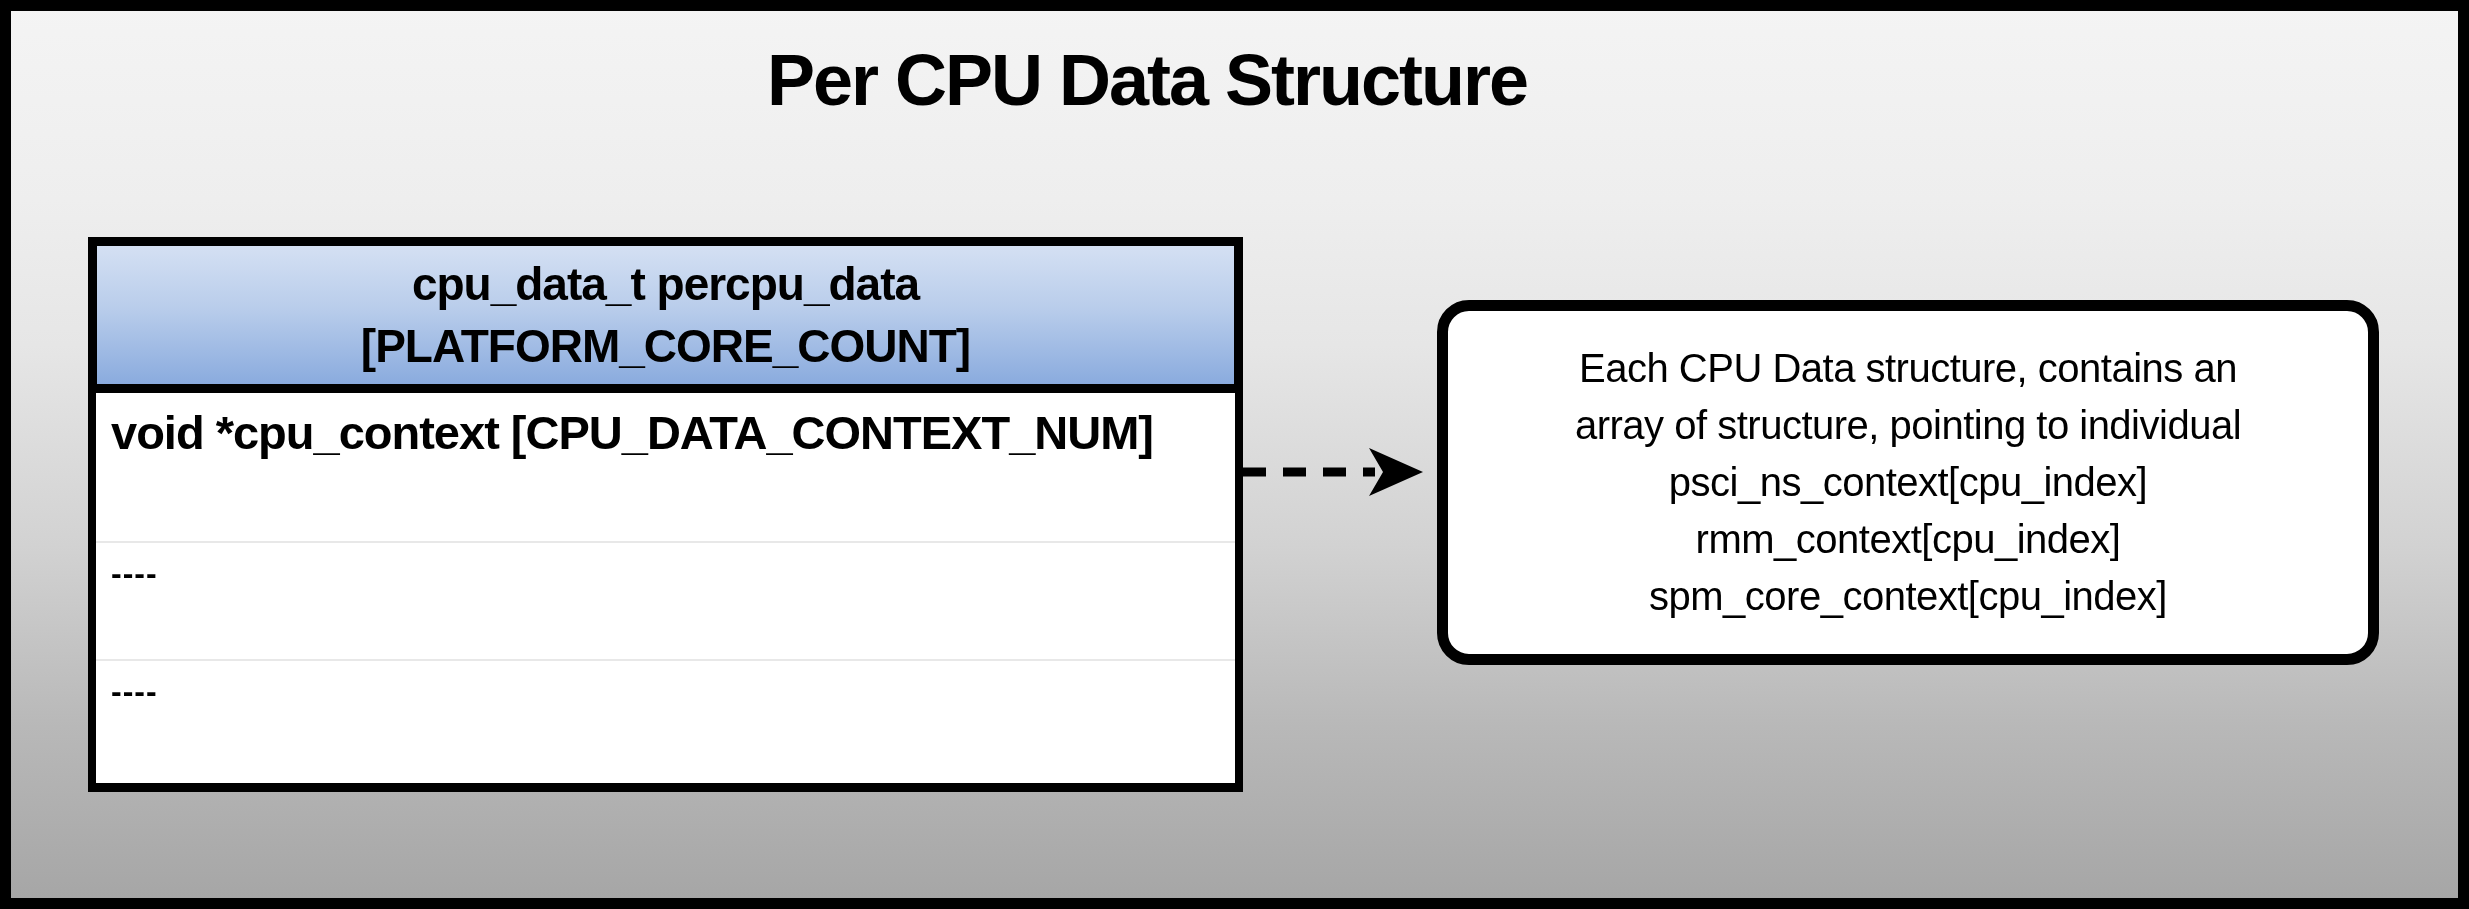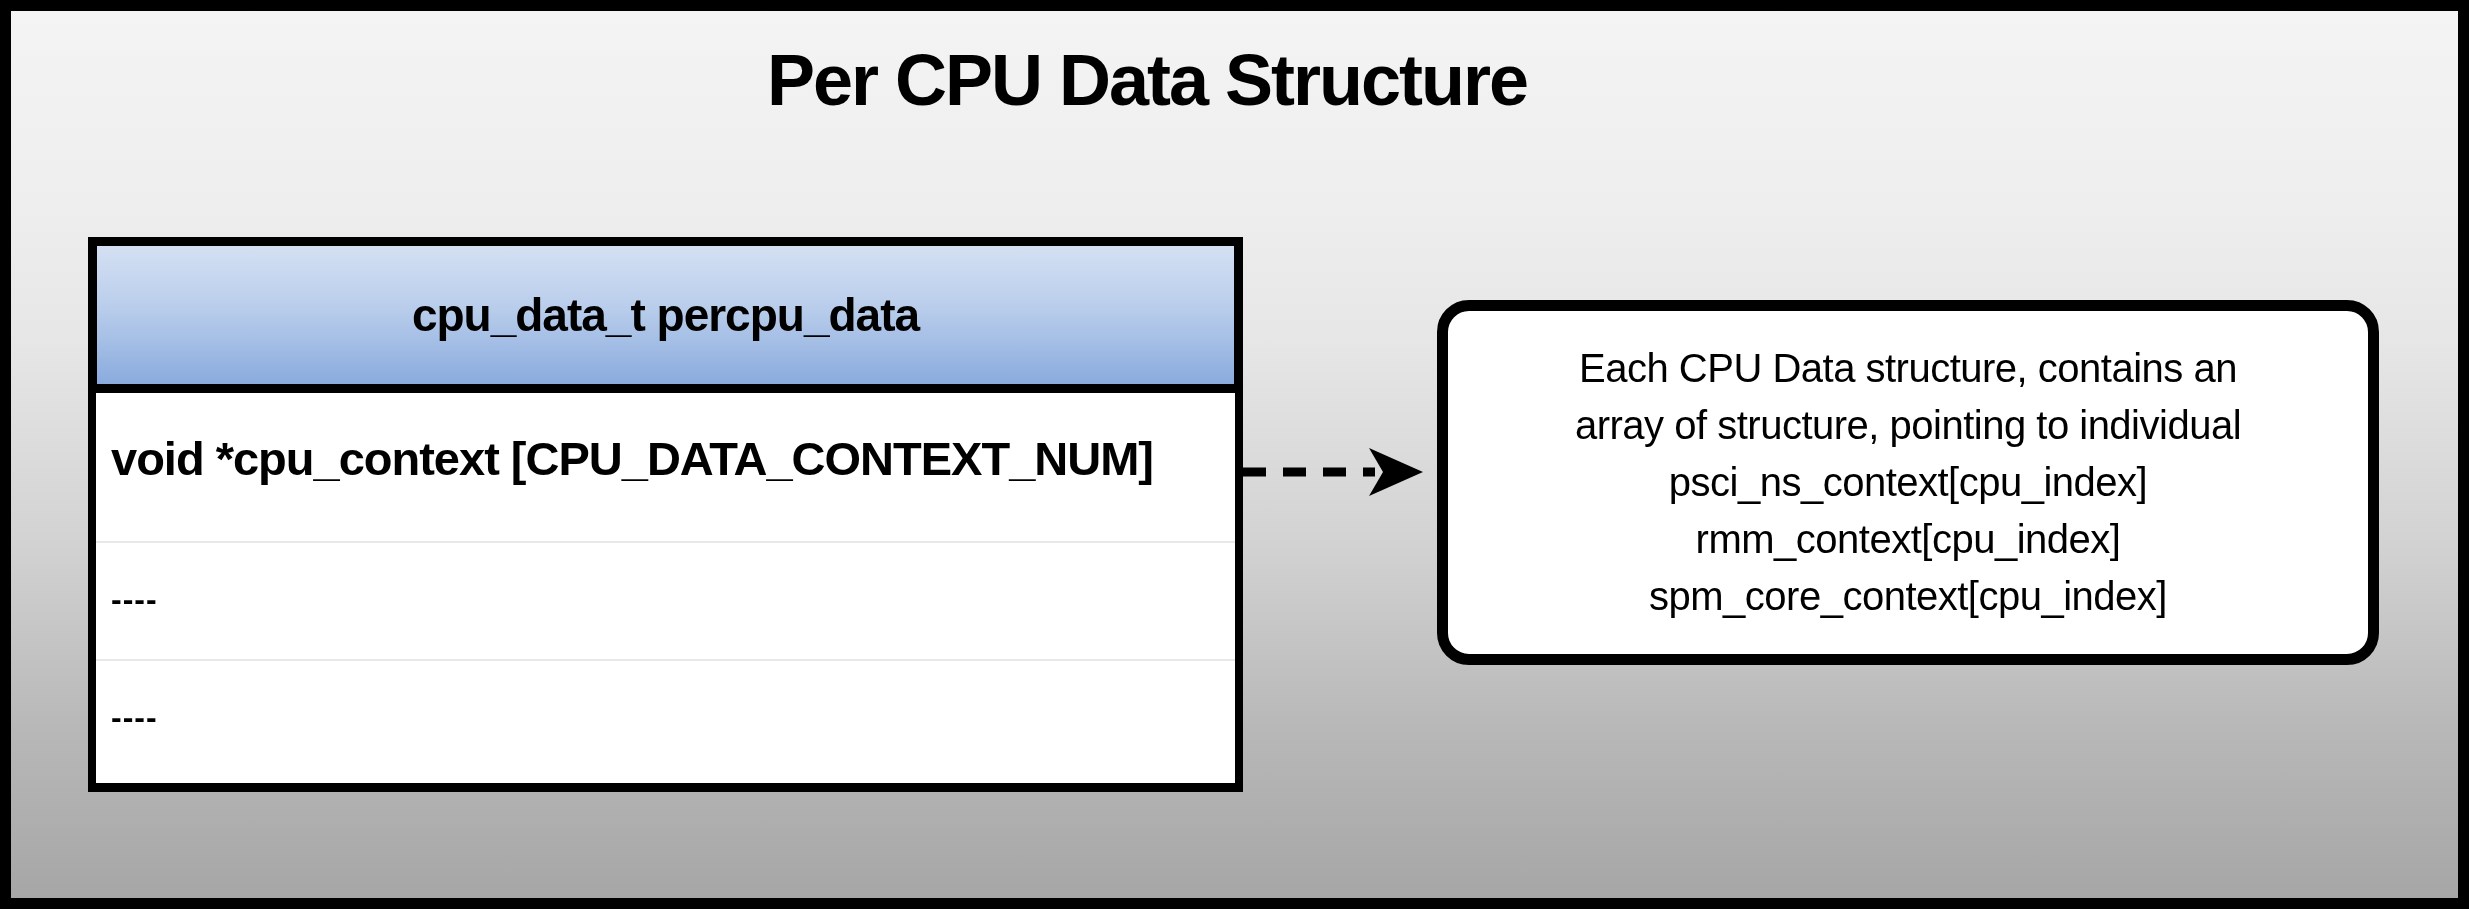--- a/index.html
+++ b/index.html
@@ -75,21 +75,21 @@
     height: 399px;
     border-left: 8px solid #000;
     border-right: 8px solid #000;
     border-bottom: 9px solid #000;
     background: #ffffff;
   }
 
   .struct-row {
     box-sizing: border-box;
     padding-left: 15px;
-    padding-top: 38px;
+    padding-top: 12px;
     font-weight: bold;
     color: #000;
     white-space: nowrap;
     overflow: hidden;
   }
   .struct-row.main {
     height: 148px;
     font-size: 47px;
     letter-spacing: -1px;
   }
@@ -141,20 +141,21 @@
 </head>
 <body>
 
 <div class="frame">
 
   <div class="title">Per CPU Data Structure</div>
 
   <div class="struct-table">
     <div class="struct-header">
       <div>cpu_data_t percpu_data</div>
+      <div>[PLATFORM_CORE_COUNT]</div>
     </div>
     <div class="struct-body">
       <div class="struct-row main">void *cpu_context [CPU_DATA_CONTEXT_NUM]</div>
       <div class="row-divider"></div>
       <div class="struct-row placeholder p1">----</div>
       <div class="row-divider"></div>
       <div class="struct-row placeholder p2">----</div>
     </div>
   </div>
 

